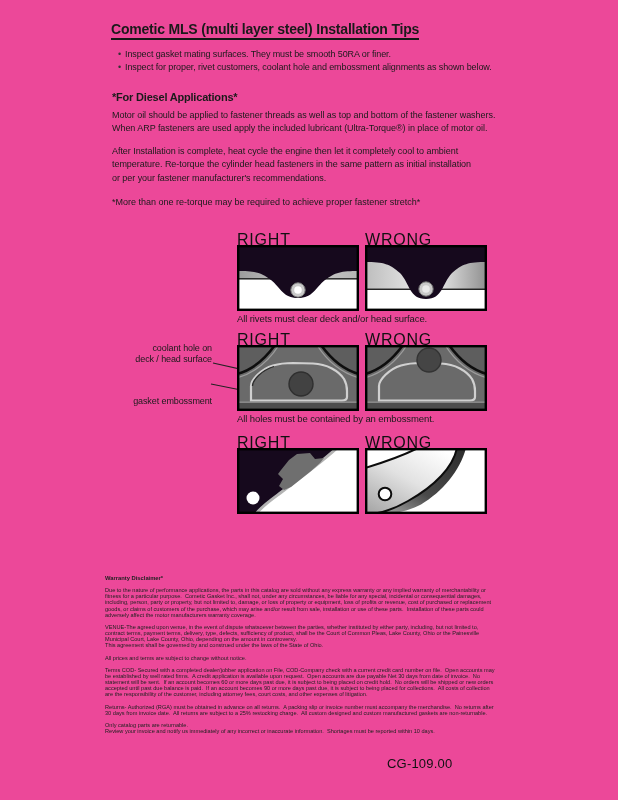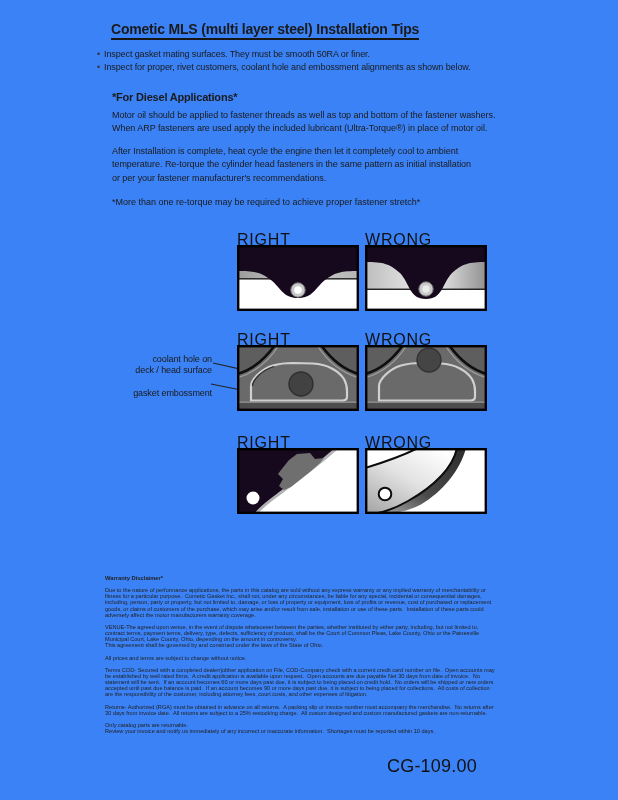--- a/index.html
+++ b/index.html
@@ -1,44 +1,44 @@
 <!DOCTYPE html>
 <html><head>
 <meta charset="utf-8">
 <style>
   html,body { margin:0; padding:0; background:#ffffff; }
   #page {
-    position:relative; width:618px; height:800px; background:#3b82f6;
+    position:relative; width:618px; height:800px; background:#ec4899;
     font-family:"Liberation Sans", sans-serif; color:#1a1a1a; overflow:hidden;
   }
   
   .doc-col { position:absolute; left:97px; top:20px; width:432px; }
   .title {
     display:inline-block; margin:0 0 8px 14px; font-size:14px; font-weight:bold;
     letter-spacing:-0.2px; border-bottom:2px solid #161616; padding-bottom:1px;
   }
   .tip { font-size:9px; line-height:13px; letter-spacing:-0.1px; }
   .tip .m { display:inline-block; width:8px; font-size:8px; color:#333; vertical-align:top; line-height:13px; }
-  .tip.sub { }
+  .tip.sub { margin-left:21px; }
   .tip.sub .m { font-size:9px; width:7px; }
   .diesel-head { margin:17px 0 6px 15px; font-size:11px; font-weight:bold; letter-spacing:-0.2px; }
   .para { margin:0 0 9px 15px; width:410px; font-size:9px; line-height:13.4px; letter-spacing:-0.05px; white-space:pre-wrap; }
   .note { margin:12px 0 0 15px; font-size:9px; }
   
   .fig-label { position:absolute; width:122px; font-size:16px; letter-spacing:0.8px; color:#111; }
   .fig-box { position:absolute; width:122px; height:66px; }
   .fig-box svg { display:block; width:122px; height:66px; }
   .fig-caption { position:absolute; left:237px; font-size:9.5px; line-height:12px; letter-spacing:-0.1px; white-space:pre-line; }
   .ann { position:absolute; text-align:right; font-size:9px; line-height:10.5px; letter-spacing:-0.1px; white-space:pre-line; }
   #leader-lines { position:absolute; left:205px; top:352px; }
   
   .fineprint { position:absolute; left:105px; top:575px; width:424px; font-size:5.6px; line-height:6.15px; color:#222; }
   .fineprint .fp-head { font-weight:bold; margin:0 0 6px 0; font-size:5.8px; }
   .fineprint p { margin:0 0 6px 0; white-space:pre-wrap; }
-  .page-code { position:absolute; left:387px; top:756px; font-size:18px; letter-spacing:0.2px; color:#111; }
+  .page-code { position:absolute; left:387px; top:756px; font-size:13px; letter-spacing:0.2px; color:#111; }
 </style>
 </head>
 <body>
 
 <div id="page">
 
   <div class="doc-col">
     <h1 class="title">Cometic MLS (multi layer steel) Installation Tips</h1>
 
     <div class="tip sub">
@@ -89,27 +89,28 @@
       </defs>
       <rect x="0" y="0" width="122" height="66" fill="#ffffff"></rect>
       <rect x="0" y="17" width="122" height="27.5" fill="url(#g1w)"></rect>
       <rect x="0" y="43.6" width="122" height="1.3" fill="#111111"></rect>
       <path d="M0,0 H122 V17 C103,17 97,19 87,28 C77,38.5 78,54 61,54 C44,54 45,38.5 35,28 C25,19 19,17 0,17 Z" fill="#16091d"></path>
       <circle cx="61" cy="44" r="7.2" fill="#c9c9c9" stroke="#6f6f6f" stroke-width="1"></circle>
       <circle cx="61" cy="44" r="3.8" fill="#e9e9e9"></circle>
       <rect x="1.2" y="1.2" width="119.6" height="63.6" fill="none" stroke="#000000" stroke-width="2.4"></rect>
     </svg>
   </div>
+  <div class="fig-caption" style="top:313px;">All rivets must clear deck and/or head surface.</div>
 
   <div class="fig-label" style="left:237px; top:331px;">RIGHT</div>
   <div class="fig-label" style="left:365px; top:331px;">WRONG</div>
 
-  <div class="ann" style="right:406px; top:343px;margin-top:11px;">coolant hole on
+  <div class="ann" style="right:406px; top:343px;">coolant hole on
 deck / head surface</div>
-  <div class="ann" style="right:406px; top:388px;">gasket embossment</div>
+  <div class="ann" style="right:406px; top:396px;">gasket embossment</div>
   <svg id="leader-lines" width="100" height="50" viewBox="0 0 100 50">
     <line x1="8" y1="11" x2="93" y2="30" stroke="#222222" stroke-width="1.1"></line>
     <line x1="6" y1="32" x2="61" y2="43" stroke="#222222" stroke-width="1.1"></line>
   </svg>
 
   <div class="fig-box" style="left:237px; top:345px;">
     <svg viewBox="0 0 122 66">
       <rect x="0" y="0" width="122" height="66" fill="#6a6a6a"></rect>
       <path d="M0,0 H38 C28,14 15,25 0,29 Z" fill="#5e5e5e"></path>
       <path d="M84,0 H122 V29 C107,25 94,14 84,0 Z" fill="#5e5e5e"></path>
@@ -134,20 +135,21 @@
       <path d="M80,0 C90,16 105,28 122,33" stroke="#9c9c9c" stroke-width="1.3" fill="none"></path>
       <path d="M38,0 C28,14 15,25 0,29" stroke="#0e0e0e" stroke-width="2.6" fill="none"></path>
       <path d="M84,0 C94,14 107,25 122,29" stroke="#0e0e0e" stroke-width="2.6" fill="none"></path>
       <path d="M14,55.5 L14,41 C14,35 24,24 36,20.5 C42,18.7 50,18 56,18 L76,18.5 C90,19 102,26 107,34 C109,37.5 110,41 110,46 L110,52 C110,55 108,55.5 105,55.5 Z" stroke="#d0d0d0" stroke-width="2.2" fill="none"></path>
       <circle cx="64" cy="15" r="12" fill="#454545" stroke="#333333" stroke-width="1.4"></circle>
       <rect x="0" y="56.6" width="122" height="1" fill="#9c9c9c"></rect>
       <rect x="0" y="58" width="122" height="8" fill="#4d4d4d"></rect>
       <rect x="1.2" y="1.2" width="119.6" height="63.6" fill="none" stroke="#000000" stroke-width="2.4"></rect>
     </svg>
   </div>
+  <div class="fig-caption" style="top:413px;">All holes must be contained by an embossment.</div>
 
   <div class="fig-label" style="left:237px; top:434px;">RIGHT</div>
   <div class="fig-label" style="left:365px; top:434px;">WRONG</div>
 
   <div class="fig-box" style="left:237px; top:448px;">
     <svg viewBox="0 0 122 66">
       <rect x="0" y="0" width="122" height="66" fill="#ffffff"></rect>
       <path d="M0,0 H100 C88,11 62,31 42,46 C31,54 24,59 19,66 H0 Z" fill="#16091d"></path>
       <path d="M100,0 C88,11 62,31 42,46 C31,54 24,59 19,66" stroke="#b3b3b3" stroke-width="3" fill="none"></path>
       <path d="M44,22 L52,12 L60,6 L73,5 L78,11 L87,10 L83,15 L74,23 L64,31 L54,39 L47,42 L42,38 L46,31 L41,26 Z" fill="#6f6f6f"></path>

